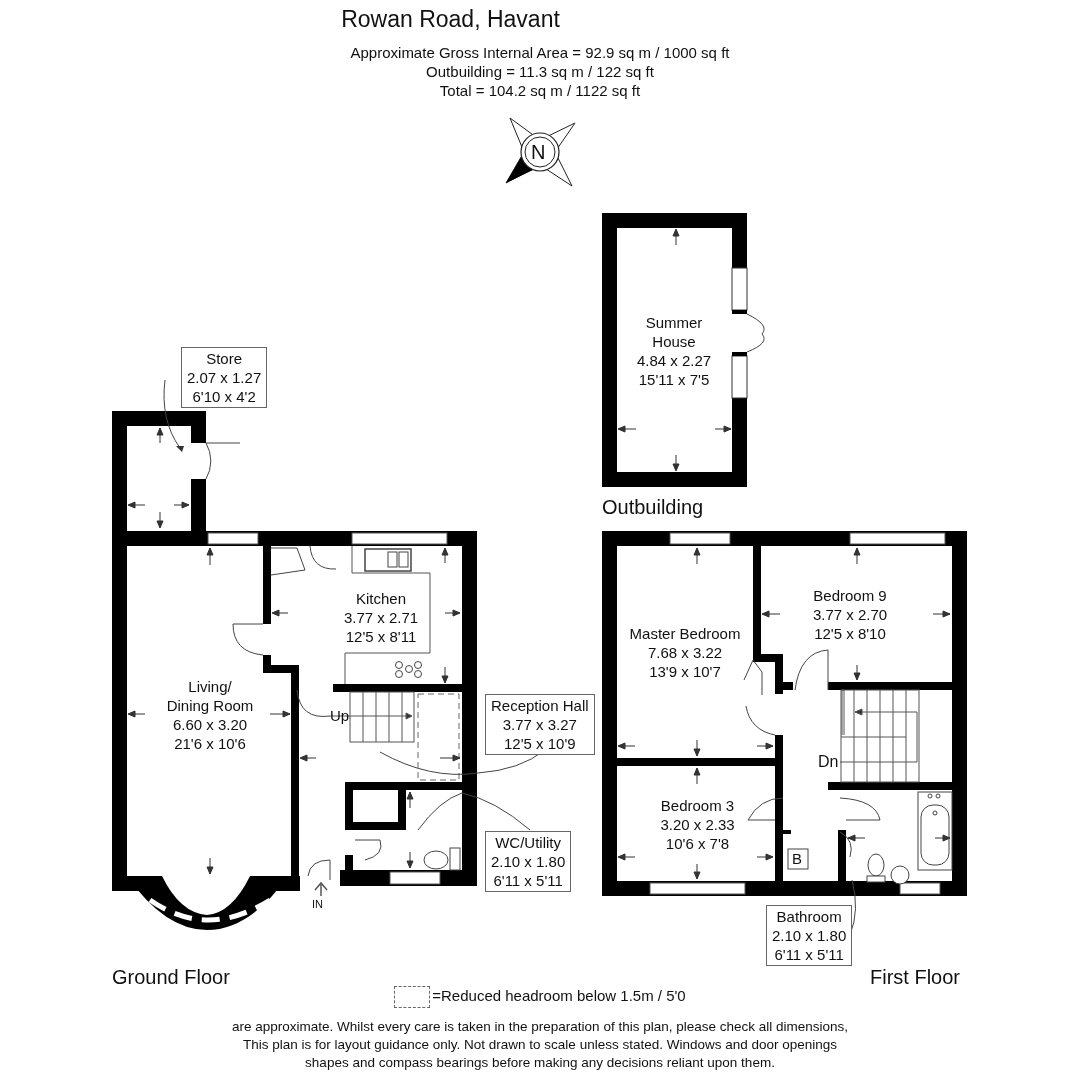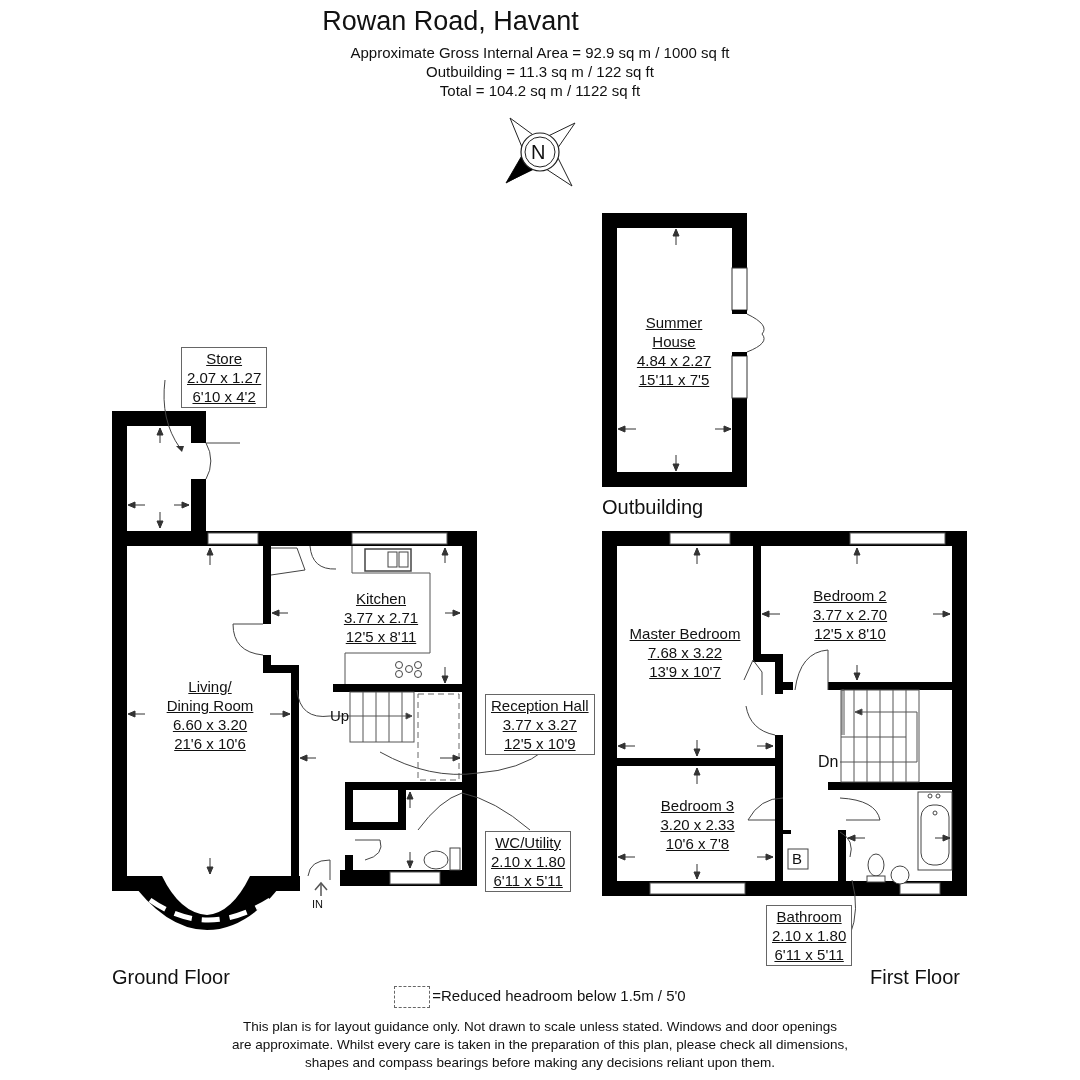--- a/index.html
+++ b/index.html
@@ -1,22 +1,22 @@
 <!DOCTYPE html>
 <html><head>
   <meta charset="utf-8">
   <style>
     html, body { margin: 0; padding: 0; background: #ffffff; }
     body { width: 1080px; height: 1080px; position: relative; overflow: hidden; font-family: "Liberation Sans", sans-serif; color: #111; }
     .abs { position: absolute; }
     .center { text-align: center; }
-    #title { left: 0; width: 901px; top: 6px; font-size: 27px; }
+    #title { left: 0; width: 901px; top: 6px; font-size: 23px; }
     .subline { left: 0; width: 1080px; font-size: 15px; line-height: 18px; }
     #plan { position: absolute; left: 0; top: 0; }
-    .room-label { position: absolute; text-align: center; font-size: 15px; line-height: 19px; white-space: nowrap; text-decoration: underline; }
+    .room-label { position: absolute; text-align: center; font-size: 15px; line-height: 19px; white-space: nowrap; }
     .boxed { border: 1px solid #666; background: #fff; padding: 1px 5px; }
     .floor-label { position: absolute; font-size: 20px; }
     #legend { left: 0; width: 1080px; top: 986px; font-size: 15px; }
     #legend .swatch { display: inline-block; width: 34px; height: 20px; border: 1px dashed #666; vertical-align: middle; margin-right: 2px; }
     #disclaimer { left: 0; width: 1080px; top: 1018px; font-size: 13.5px; line-height: 18px; }
   </style>
 </head>
 <body>
 
 <div class="abs center" id="title">Rowan Road, Havant</div>
@@ -321,21 +321,21 @@
   <div>15'11 x 7'5</div>
 </div>
 <div class="floor-label" style="left:602px;top:496px;">Outbuilding</div>
 
 <div class="room-label" style="left:620px;top:624px;width:130px;">
   <div>Master Bedroom</div>
   <div>7.68 x 3.22</div>
   <div>13'9 x 10'7</div>
 </div>
 <div class="room-label" style="left:800px;top:586px;width:100px;">
-  <div>Bedroom 2</div>
+  <div>Bedroom 9</div>
   <div>3.77 x 2.70</div>
   <div>12'5 x 8'10</div>
 </div>
 <div class="room-label" style="left:645px;top:796px;width:105px;">
   <div>Bedroom 3</div>
   <div>3.20 x 2.33</div>
   <div>10'6 x 7'8</div>
 </div>
 <div class="room-label boxed" style="left:766px;top:905px;">
   <div>Bathroom</div>
@@ -346,16 +346,16 @@
 <div class="abs" style="left:792px;top:850px;font-size:15px;">B</div>
 
 <div class="floor-label" style="left:112px;top:966px;">Ground Floor</div>
 <div class="floor-label" style="left:870px;top:966px;">First Floor</div>
 
 <div class="abs center" id="legend">
   <span class="swatch"></span><span>=Reduced headroom below 1.5m / 5'0</span>
 </div>
 
 <div class="abs center" id="disclaimer">
+  <div>are approximate. Whilst every care is taken in the preparation of this plan, please check all dimensions,</div>
   <div>This plan is for layout guidance only. Not drawn to scale unless stated. Windows and door openings</div>
-  <div>are approximate. Whilst every care is taken in the preparation of this plan, please check all dimensions,</div>
   <div>shapes and compass bearings before making any decisions reliant upon them.</div>
 </div>
 
 </body></html>

